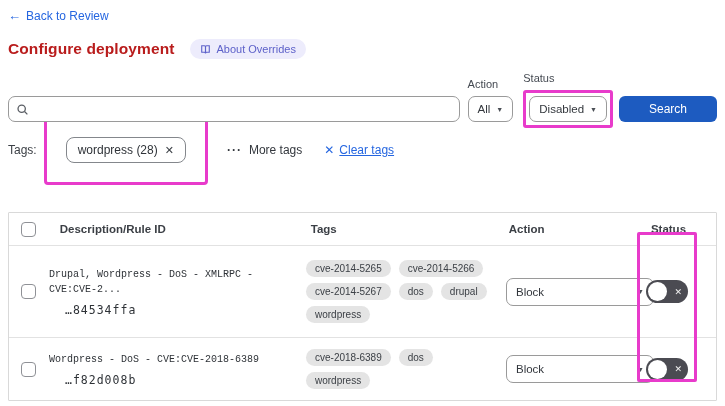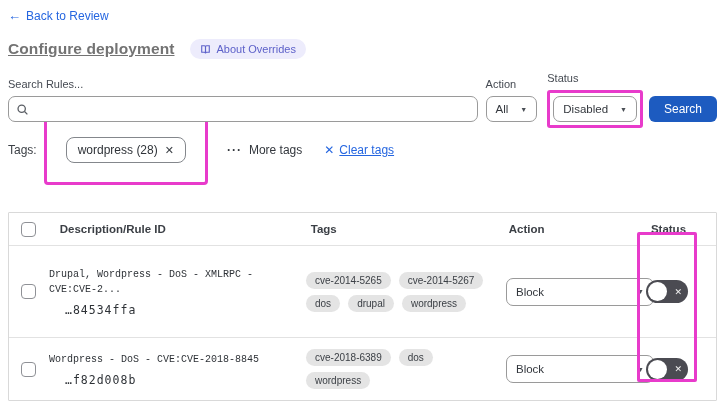--- a/index.html
+++ b/index.html
@@ -6,40 +6,40 @@
   html,body { background:#ffffff; }
   body { font-family:"Liberation Sans", sans-serif; color:#2f2f2f; }
   .page { position:relative; width:725px; height:406px; background:#fff; padding:6px 8px 0 8px; overflow:hidden; }
 
   
   .back-link { display:inline-flex; align-items:center; gap:5px; color:#2566e0; font-size:12px; text-decoration:none; cursor:pointer; }
   .back-link .arrow { font-size:13px; }
 
   
   .title-row { display:flex; align-items:center; gap:16px; margin-top:15px; }
-  .page-title { font-size:15.5px; font-weight:bold; color:#737373; letter-spacing:.1px;text-decoration:underline; }
+  .page-title { font-size:15.5px; font-weight:bold; color:#b91c1c; letter-spacing:.1px; }
   .about-badge { display:inline-flex; align-items:center; gap:5px; background:#edecfc; color:#5d61c9; font-size:11px; padding:4px 10px; border-radius:10px; cursor:pointer; }
   .about-badge svg { display:block; }
 
   
   .filter-row { display:flex; align-items:flex-end; margin-top:13px; }
   .field-label { font-size:11px; color:#454a52; margin-bottom:6px; display:block; }
   .search-group { width:518px; }
   .search-box { position:relative; height:26px; }
   .search-box input { width:100%; height:26px; border:1px solid #9a9a9a; border-radius:7px; padding:0 8px 0 26px; font-size:12px; font-family:"Liberation Sans", sans-serif; color:#2f2f2f; outline:none; background:#fff; }
   .search-box .mag { position:absolute; left:8px; top:6px; }
 
   .dd-group { margin-left:8px; }
-  .dropdown { display:inline-flex; align-items:center; justify-content:space-between; gap:12px; height:26px; border:1px solid #9a9a9a; border-radius:7px; background:#fff; padding:0 9px; font-size:11.5px; color:#33373d; cursor:pointer; white-space:nowrap; }
+  .dropdown { display:inline-flex; align-items:center; justify-content:space-between; gap:6px; height:26px; border:1px solid #9a9a9a; border-radius:7px; background:#fff; padding:0 9px; font-size:11.5px; color:#33373d; cursor:pointer; white-space:nowrap; }
   .caret { font-size:7px; color:#4a4e55; }
 
   .hl-box { border:3px solid #e83bcb; border-radius:3px; padding:3px; display:inline-block; margin-bottom:-6px; margin-left:6px; }
   .hl-box .dropdown { margin:0; }
 
-  .search-btn { margin-left:6px; height:26px; padding:0 15px; background:#1d5bc0; color:#fff; border:none; border-radius:6px; font-size:12px; font-family:"Liberation Sans", sans-serif; cursor:pointer; }
+  .search-btn { margin-left:6px; height:26px; padding:0 30px; background:#1d5bc0; color:#fff; border:none; border-radius:6px; font-size:12px; font-family:"Liberation Sans", sans-serif; cursor:pointer; }
 
   
   .tags-bar { display:flex; align-items:center; margin-top:9px; height:38px; }
   .tags-label { font-size:12px; color:#3c4046; margin-right:7px; }
   .chip { display:inline-flex; align-items:center; gap:7px; border:1px solid #84878c; border-radius:8px; background:#fff; padding:0 11px; height:26px; font-size:12px; color:#2f3338; cursor:pointer; white-space:nowrap; margin-right:7px; }
   .chip .chip-x { font-size:11px; color:#3c4046; }
   .active-chip-hl { border:3px solid #e83bcb; border-radius:4px; padding:19px; display:inline-block; margin-right:7px; }
   .active-chip-hl .chip { margin-right:0; }
   .more-tags { display:inline-flex; align-items:center; gap:7px; font-size:12px; color:#33373d; margin-left:12px; cursor:pointer; white-space:nowrap; }
   .more-tags .dots { letter-spacing:1px; font-weight:bold; color:#33373d; }
@@ -91,21 +91,20 @@
           <path d="M2.5 2.5h4a1.5 1.5 0 0 1 1.5 1.5v9.5a1.5 1.5 0 0 0-1.5-1.5h-4z"></path>
           <path d="M13.5 2.5h-4A1.5 1.5 0 0 0 8 4v9.5a1.5 1.5 0 0 1 1.5-1.5h4z"></path>
         </svg>
       </span>
       <span>About Overrides</span>
     </div>
   </div>
 
   <div class="filter-row">
     <div class="search-group">
-      <span class="field-label">Search Rules...</span>
       <div class="search-box">
         <span class="mag">
           <svg width="13" height="13" viewBox="0 0 16 16" fill="none" stroke="#5a5e64" stroke-width="1.6">
             <circle cx="7" cy="7" r="4.5"></circle>
               <path d="M10.5 10.5 L14 14"></path>
           </svg>
         </span>
         <input type="text" value="" style="">
       </div>
     </div>
@@ -164,20 +163,21 @@
       <div class="cell-check">
         <span class="checkbox"></span>
       </div>
       <div class="cell-desc">
         <div class="desc-line">Drupal, Wordpress - DoS - XMLRPC - CVE:CVE-2...</div>
         <div class="rule-id">…84534ffa</div>
       </div>
       <div class="cell-tags">
         <div class="pill-wrap">
             <span class="tag-pill">cve-2014-5265</span>
+            <span class="tag-pill">cve-2014-5266</span>
             <span class="tag-pill">cve-2014-5267</span>
             <span class="tag-pill">dos</span>
             <span class="tag-pill">drupal</span>
             <span class="tag-pill">wordpress</span>
           </div>
       </div>
       <div class="cell-action">
         <div class="dropdown action-dd">
           <span>Block</span>
           <span class="caret">▼</span>
@@ -189,21 +189,21 @@
           <span class="off-x">✕</span>
         </div>
       </div>
     </div>
 
     <div class="t-row body-row row-2">
       <div class="cell-check">
         <span class="checkbox"></span>
       </div>
       <div class="cell-desc">
-        <div class="desc-line">Wordpress - DoS - CVE:CVE-2018-8845</div>
+        <div class="desc-line">Wordpress - DoS - CVE:CVE-2018-6389</div>
         <div class="rule-id">…f82d008b</div>
       </div>
       <div class="cell-tags">
         <div class="pill-wrap">
             <span class="tag-pill">cve-2018-6389</span>
             <span class="tag-pill">dos</span>
             <span class="tag-pill">wordpress</span>
           </div>
       </div>
       <div class="cell-action">

